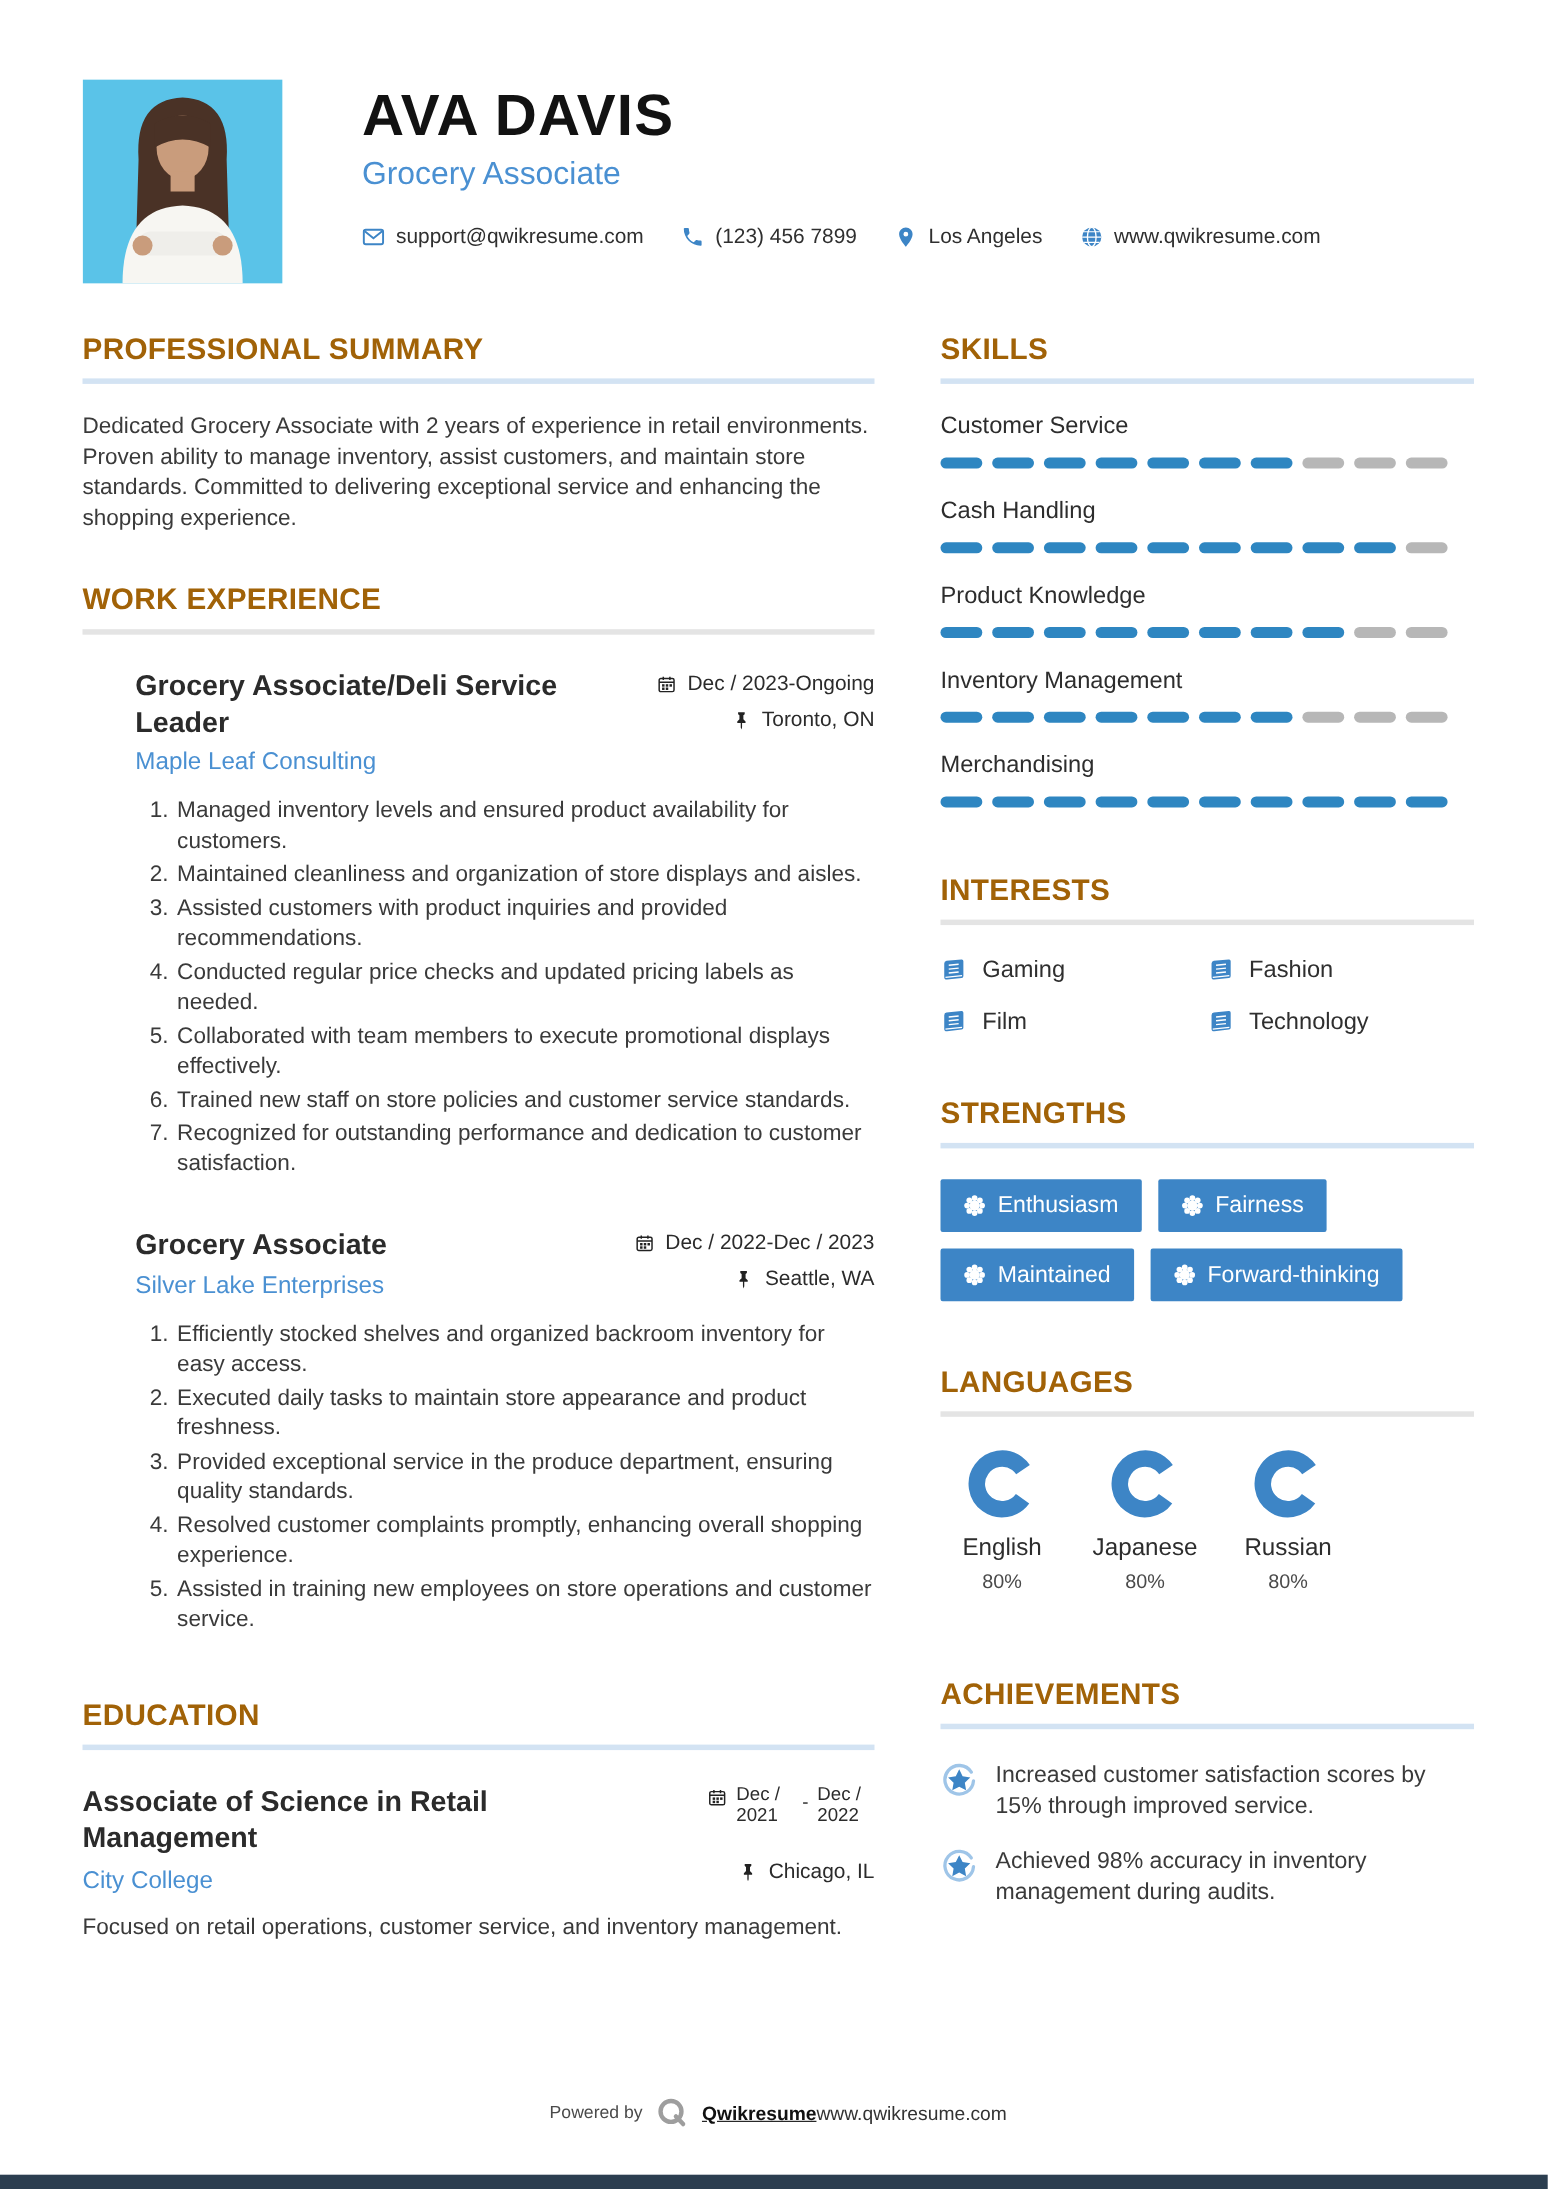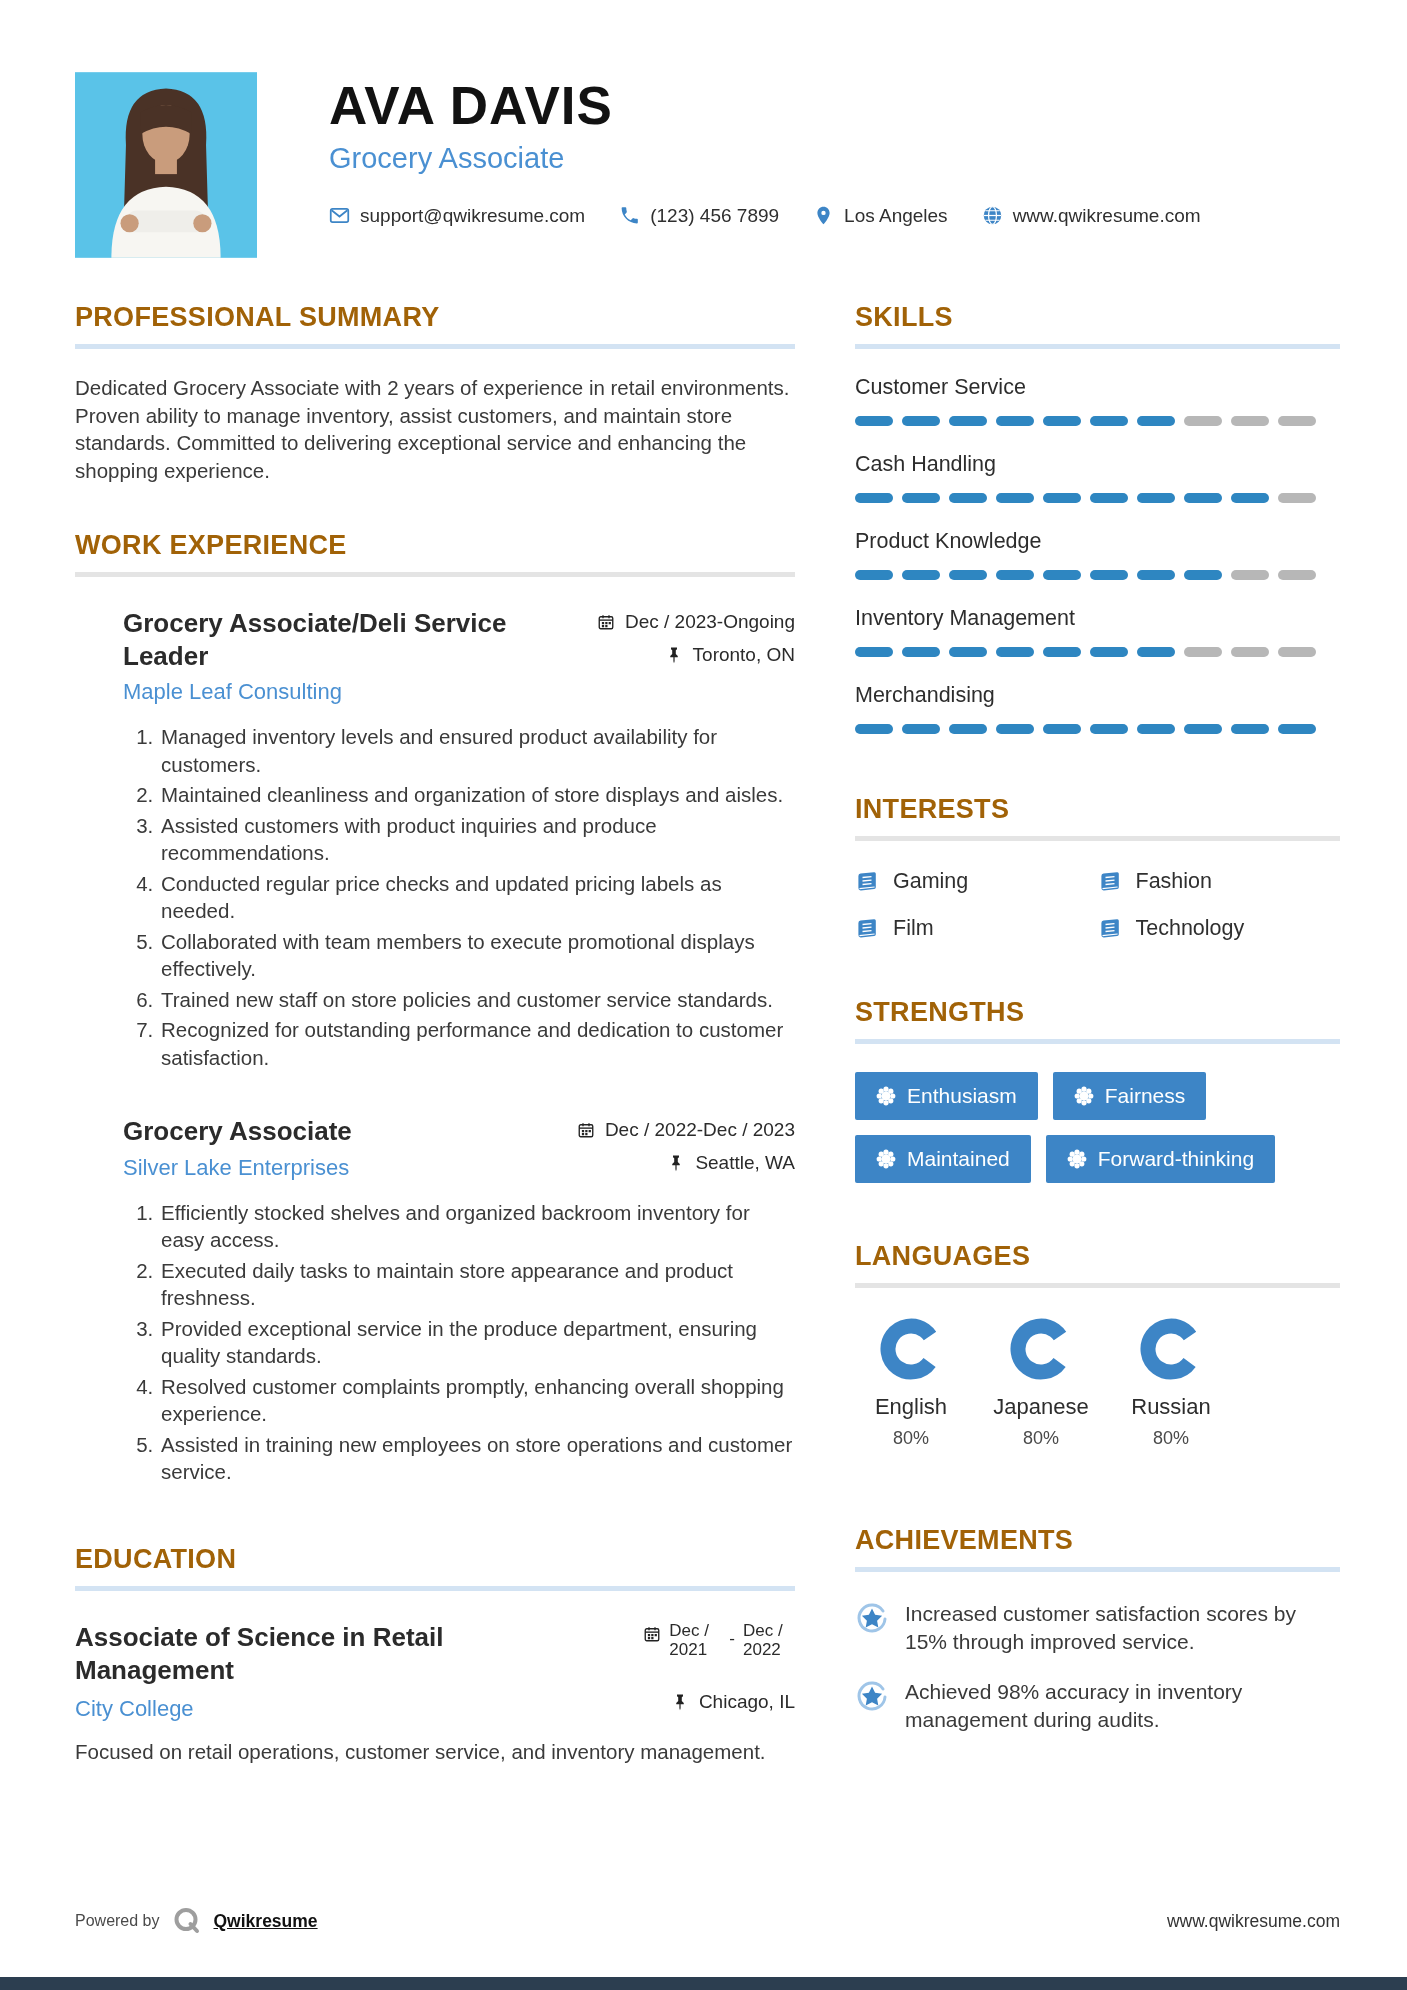--- a/index.html
+++ b/index.html
@@ -87,21 +87,21 @@
   .lang-pct{font-size:18px;color:#4a4a4a;margin-top:8px;}
 
   
   .ach-list{margin-top:28px;}
   .ach-item{display:flex;gap:16px;align-items:flex-start;}
   .ach-item+.ach-item{margin-top:22px;}
   .ach-icon{width:34px;height:34px;flex:0 0 34px;margin-top:2px;}
   .ach-text{font-size:21px;line-height:28px;color:#3a3a3a;}
 
   
-  .footer{position:absolute;left:75px;right:67px;bottom:54px;display:flex;justify-content:space-between;align-items:center;}
+  .footer{position:absolute;left:75px;right:67px;bottom:54px;display:flex;justify-content:center;align-items:center;}
   .powered{display:flex;align-items:center;gap:12px;}
   .powered-label{font-size:16px;color:#4a4a4a;}
   .brand-link{font-size:17.5px;color:#111111;text-decoration:underline;font-weight:600;}
   .site-link{font-size:17.5px;color:#333333;}
   .bottom-bar{position:absolute;left:0;bottom:0;width:100%;height:13px;background:#2c3e50;}
 </style>
 </head>
 <body>
 
 <div class="page">
@@ -195,21 +195,21 @@
                 <svg class="micon" viewBox="0 0 24 24">
                   <path d="M8 2h8v2.4l-1.6 1.2v5l2.6 2.6V15h-4.2v5.4L12 23l-.8-2.6V15H7v-1.8l2.6-2.6v-5L8 4.4z" fill="#222"></path>
                 </svg>
                 <span>Toronto, ON</span>
               </div>
             </div>
           </div>
           <ol class="bullets">
             <li>Managed inventory levels and ensured product availability for customers.</li>
             <li>Maintained cleanliness and organization of store displays and aisles.</li>
-            <li>Assisted customers with product inquiries and produce recommendations.</li>
+            <li>Assisted customers with product inquiries and provided recommendations.</li>
             <li>Conducted regular price checks and updated pricing labels as needed.</li>
             <li>Collaborated with team members to execute promotional displays effectively.</li>
             <li>Trained new staff on store policies and customer service standards.</li>
             <li>Recognized for outstanding performance and dedication to customer satisfaction.</li>
           </ol>
         </div>
 
         <div class="job">
           <div class="job-head">
             <div class="job-titles">

